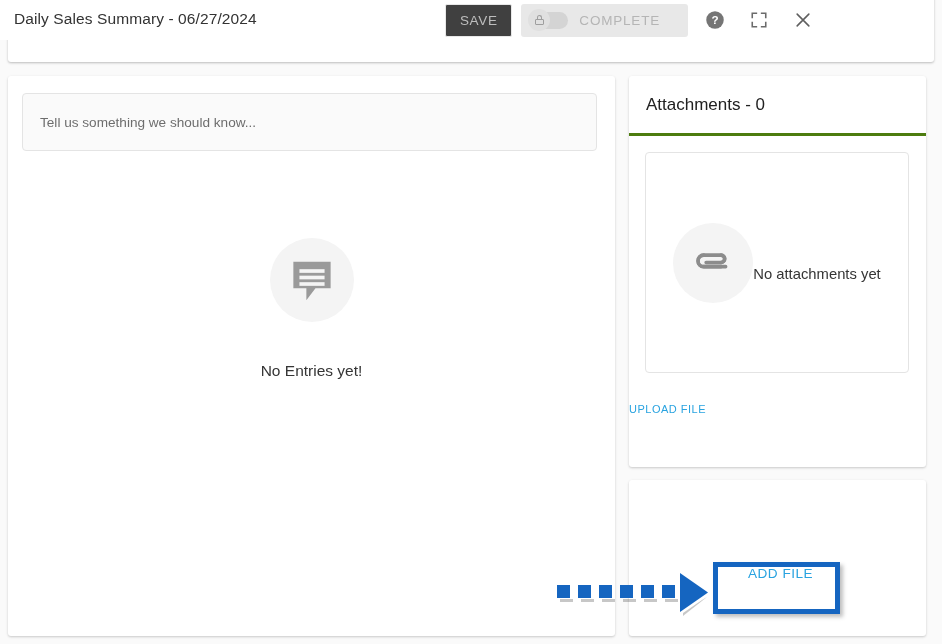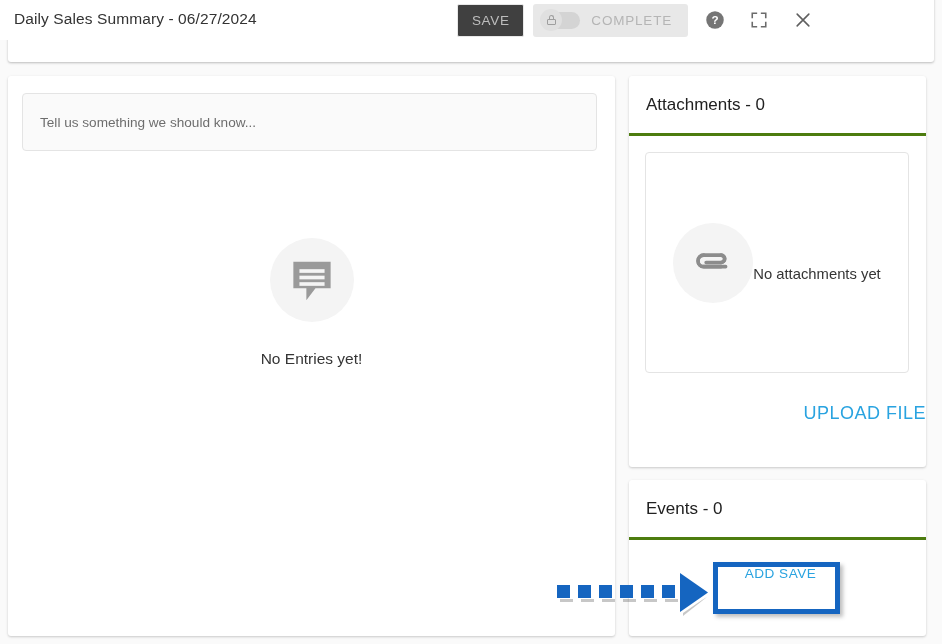--- a/index.html
+++ b/index.html
@@ -64,21 +64,21 @@
     justify-content: center;
     margin-right: 9px;
   }
 
   .complete-wrap {
     height: 33px;
     background: #e8e8e8;
     border-radius: 3px;
     display: flex;
     align-items: center;
-    padding: 0 16px 0 9px;
+    padding: 0 28px 0 9px;
     margin-right: 12px;
   }
 
   .toggle {
     position: relative;
     width: 38px;
     height: 17px;
     background: #d4d4d4;
     border-radius: 9px;
     margin-right: 11px;
@@ -191,21 +191,21 @@
     width: 84px;
     height: 84px;
     border-radius: 50%;
     background: #f4f4f4;
     display: flex;
     align-items: center;
     justify-content: center;
   }
 
   .empty-text {
-    margin-top: 28px;
+    margin-top: 40px;
     font-size: 15.5px;
     color: #353535;
   }
 
   
   .right-card {
     position: absolute;
     left: 629px;
     width: 297px;
     background: #ffffff;
@@ -246,22 +246,22 @@
     margin-top: 22px;
     font-size: 14.8px;
     color: #353535;
   }
 
   .upload-link {
     position: absolute;
     left: 0;
     top: 327px;
     width: 297px;
-    text-align: right;
-    font-size: 18px;
+    text-align: left;
+    font-size: 11px;
     letter-spacing: 0.5px;
     cursor: pointer;
   }
 
   .add-event-btn {
     position: absolute;
     left: 88px;
     top: 67px;
     width: 127px;
     height: 52px;
@@ -379,25 +379,22 @@
     </div>
     <div class="dropzone-text">No attachments yet</div>
   </div>
 
   <div class="upload-link" style="color:#29a3e0">UPLOAD FILE</div>
 
 </div>
 
 <div class="right-card events-card">
 
-  <div class="card-header">
-    <span class="card-header-title">Events - 0</span>
-  </div>
-
-  <button class="add-event-btn" style="color:#29a3e0">ADD SAVE</button>
+
+  <button class="add-event-btn" style="color:#29a3e0">ADD FILE</button>
 
 </div>
 
 <div class="annot-box"></div>
 
 <svg class="annot-arrow" viewBox="0 0 152 44">
   <g fill="#1565c0" filter="none">
     <rect x="1" y="13" width="13" height="13"></rect>
     <rect x="22" y="13" width="13" height="13"></rect>
     <rect x="43" y="13" width="13" height="13"></rect>

